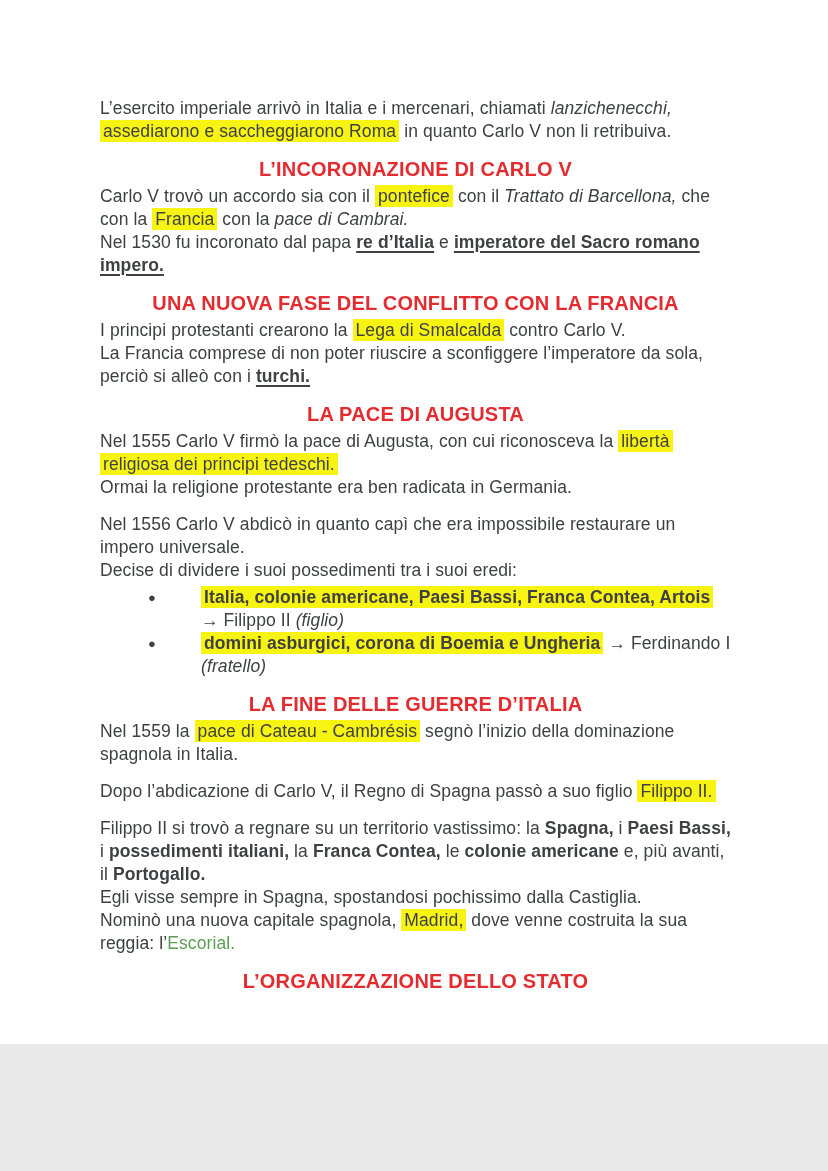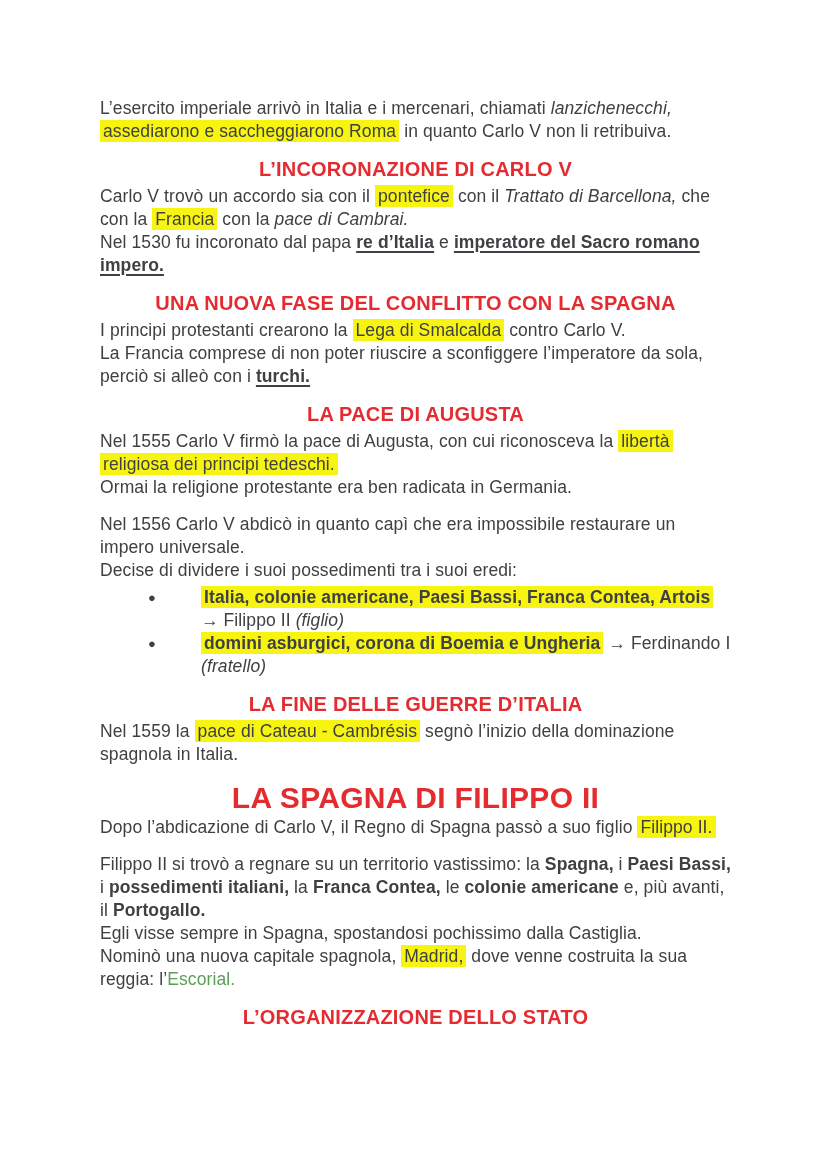--- a/index.html
+++ b/index.html
@@ -1,19 +1,19 @@
 <!DOCTYPE html>
 <html style="--red: #e32b30; --yellow: #f8f412; --body: #3f4043;"><head>
 <meta charset="utf-8">
 <style>
   * { margin: 0; padding: 0; box-sizing: border-box; }
   html, body { background: #e9e9e9; }
   .page {
     width: 828px;
-    height: 1171px;
+    height: 1044px;
     margin: 0 auto;
     background: #ffffff;
     padding: 97px 97px 40px 100px;
     overflow: hidden;
     font-family: "Liberation Sans", "DejaVu Sans", sans-serif;
     color: var(--body, #3f4043);
   }
   .doc { width: 631px; }
   .para {
     font-size: 17.5px;
@@ -76,35 +76,34 @@
   }
 </style>
 </head>
 <body>
 
 <div class="page" style="background: rgb(255, 255, 255);">
   <div class="doc">
       <p class="para"><span>L’esercito imperiale arrivò in Italia e i mercenari, chiamati </span><span class="it">lanzichenecchi,</span><span> </span><span class="hl">assediarono e saccheggiarono Roma</span><span> in quanto Carlo V non li retribuiva.</span></p>
       <h2 class="heading"><span>L’INCORONAZIONE DI CARLO V</span></h2>
       <p class="para"><span>Carlo V trovò un accordo sia con il </span><span class="hl">pontefice</span><span> con il </span><span class="it">Trattato di Barcellona,</span><span> che con la </span><span class="hl">Francia</span><span> con la </span><span class="it">pace di Cambrai.</span><br><span>Nel 1530 fu incoronato dal papa </span><span class="ul">re d’Italia</span><span> e </span><span class="ul">imperatore del Sacro romano impero.</span></p>
-      <h2 class="heading"><span>UNA NUOVA FASE DEL CONFLITTO CON LA SPAGNA</span></h2>
+      <h2 class="heading"><span>UNA NUOVA FASE DEL CONFLITTO CON LA FRANCIA</span></h2>
       <p class="para"><span>I principi protestanti crearono la </span><span class="hl">Lega di Smalcalda</span><span> contro Carlo V.</span><br><span>La Francia comprese di non poter riuscire a sconfiggere l’imperatore da sola, perciò si alleò con i </span><span class="ul">turchi.</span></p>
       <h2 class="heading"><span>LA PACE DI AUGUSTA</span></h2>
       <p class="para"><span>Nel 1555 Carlo V firmò la pace di Augusta, con cui riconosceva la </span><span class="hl">libertà religiosa dei principi tedeschi.</span><br><span>Ormai la religione protestante era ben radicata in Germania.</span></p>
       <p class="para tight"><span>Nel 1556 Carlo V abdicò in quanto capì che era impossibile restaurare un impero universale.</span><br><span>Decise di dividere i suoi possedimenti tra i suoi eredi:</span></p>
       <ul class="bullets">
         <li>
           <span class="dot">●</span>
           <span class="li-text"><span class="b hl">Italia, colonie americane, Paesi Bassi, Franca Contea, Artois</span><span> → Filippo II </span><span class="it">(figlio)</span></span>
         </li>
         <li>
           <span class="dot">●</span>
           <span class="li-text"><span class="b hl">domini asburgici, corona di Boemia e Ungheria</span><span> → Ferdinando I </span><span class="it">(fratello)</span></span>
         </li>
       </ul>
       <h2 class="heading"><span>LA FINE DELLE GUERRE D’ITALIA</span></h2>
       <p class="para"><span>Nel 1559 la </span><span class="hl">pace di Cateau - Cambrésis</span><span> segnò l’inizio della dominazione spagnola in Italia.</span></p>
-      <h1 class="title"><span>LA SPAGNA DI FILIPPO II</span></h1>
       <p class="para"><span>Dopo l’abdicazione di Carlo V, il Regno di Spagna passò a suo figlio </span><span class="hl">Filippo II.</span></p>
       <p class="para"><span>Filippo II si trovò a regnare su un territorio vastissimo: la </span><span class="b">Spagna,</span><span> i </span><span class="b">Paesi Bassi,</span><span> i </span><span class="b">possedimenti italiani,</span><span> la </span><span class="b">Franca Contea,</span><span> le </span><span class="b">colonie americane</span><span> e, più avanti, il </span><span class="b">Portogallo.</span><br><span>Egli visse sempre in Spagna, spostandosi pochissimo dalla Castiglia.</span><br><span>Nominò una nuova capitale spagnola, </span><span class="hl">Madrid,</span><span> dove venne costruita la sua reggia: l’</span><span style="color: rgb(91, 158, 85);">Escorial.</span></p>
       <h2 class="heading"><span>L’ORGANIZZAZIONE DELLO STATO</span></h2>
     </div>
 </div>
 
 </body></html>

